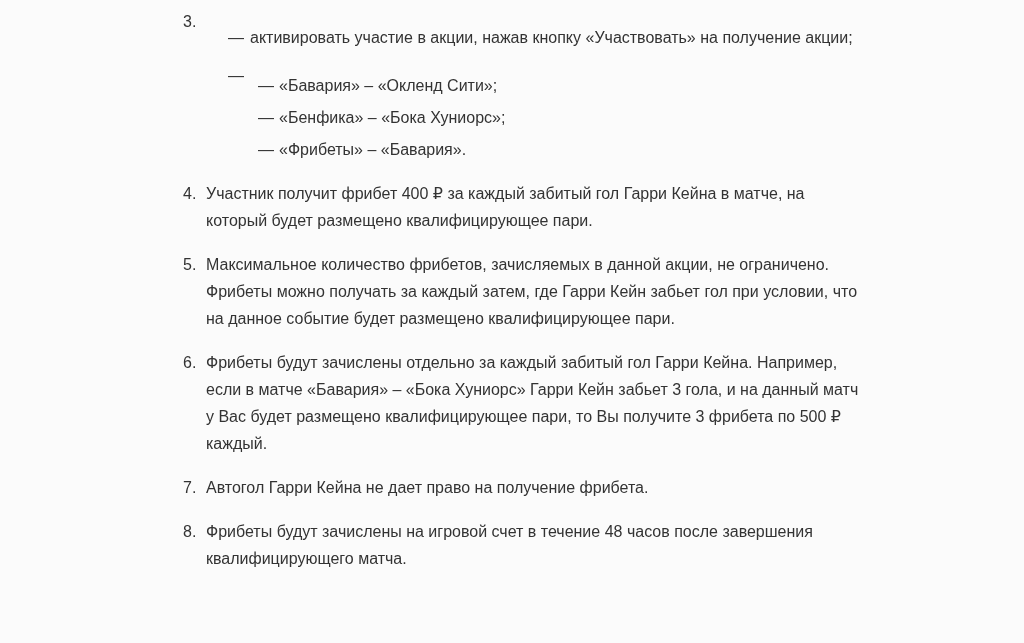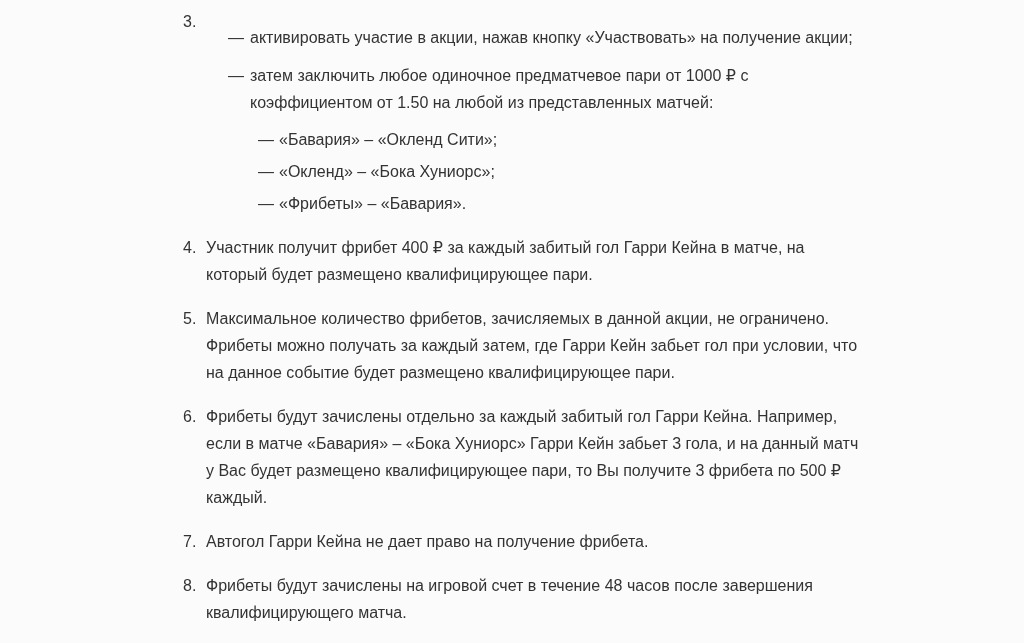--- a/index.html
+++ b/index.html
@@ -70,29 +70,28 @@
     <span class="num">3.</span>
     <div class="content">
       <div class="dash-list">
         <div class="ditem">
           <span class="dash">—</span>
           <div class="content">активировать участие в акции, нажав кнопку «Участвовать» на получение акции;</div>
         </div>
         <div class="ditem">
           <span class="dash">—</span>
           <div class="content">
-            <span>затем заключить любое одиночное предматчевое пари от 1000 ₽ с коэффициентом от 1.50 на любой из представленных матчей:</span>
             <div class="match-list">
               <div class="mitem">
                 <span class="mdash">—</span>
                 <div class="content">«Бавария» – «Окленд Сити»;</div>
               </div>
               <div class="mitem">
                 <span class="mdash">—</span>
-                <div class="content">«Окленд» – «Бока Хуниорс»;</div>
+                <div class="content">«Бенфика» – «Бока Хуниорс»;</div>
               </div>
               <div class="mitem">
                 <span class="mdash">—</span>
                 <div class="content">«Фрибеты» – «Бавария».</div>
               </div>
             </div>
           </div>
         </div>
       </div>
     </div>

